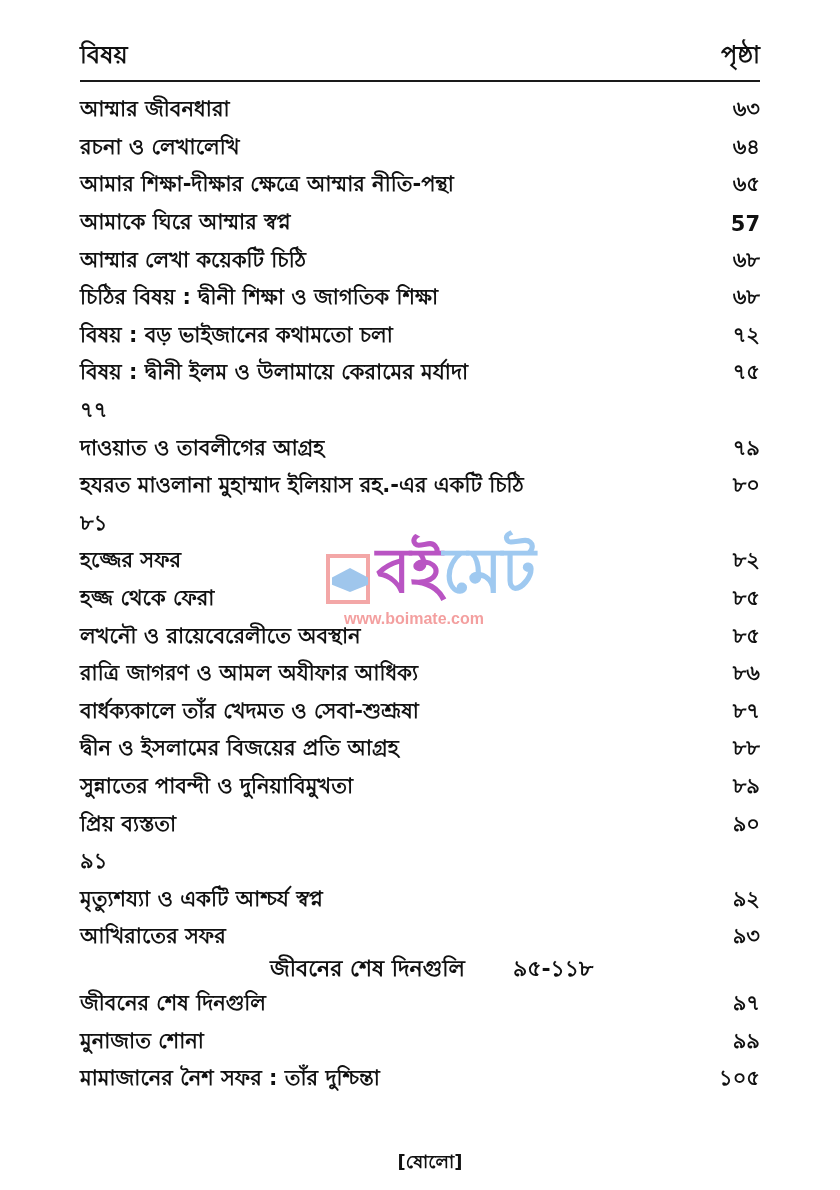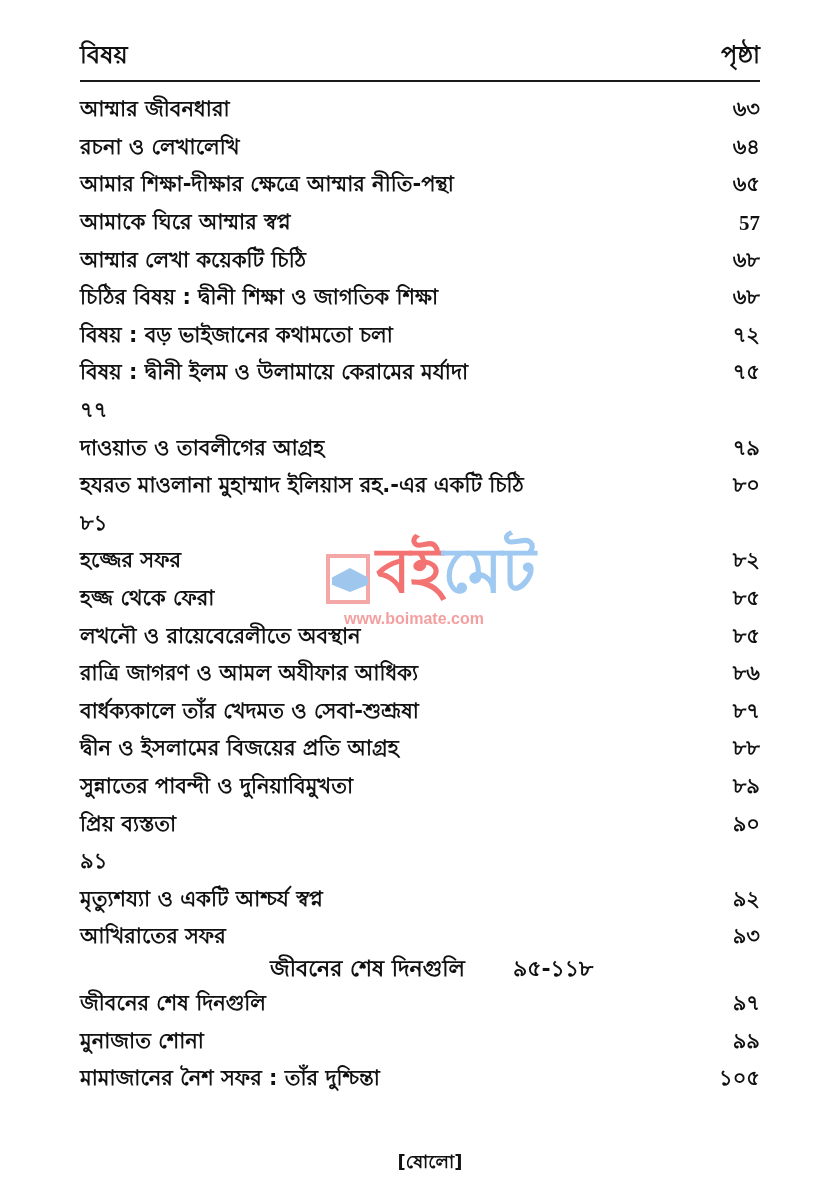--- a/index.html
+++ b/index.html
@@ -52,21 +52,21 @@
       display: flex;
       justify-content: space-between;
       align-items: center;
       height: 37.6px;
       font-size: 21px;
       font-weight: bold;
       white-space: nowrap;
       gap: 32px;
     }
     .toc-row .title { flex: 1 1 auto; }
-    .toc-row .page-num { flex: 0 0 auto; text-align: right; font-family: Liberation Serif, serif; }
+    .toc-row .page-num { flex: 0 0 auto; text-align: right; }
     .section-header {
       position: absolute;
       top: 950px;
       left: 190px;
       height: 38px;
       display: flex;
       align-items: center;
       gap: 48px;
       font-size: 22px;
       font-weight: bold;
@@ -117,21 +117,21 @@
     .wm-text {
       position: absolute;
       left: 50px;
       top: -8px;
       font-size: 62px;
       font-weight: bold;
       line-height: 1;
       white-space: nowrap;
       font-family: "DejaVu Sans", sans-serif;
     }
-    .wm-text .red { color: #ef4444; }
+    .wm-text .red { color: #a21caf; }
     .wm-text .blue { color: #7fb8ec; }
     .wm-url {
       position: absolute;
       left: 18px;
       top: 62px;
       font-size: 16px;
       font-weight: bold;
       color: #f08080;
       white-space: nowrap;
       font-family: "Liberation Sans", sans-serif;

